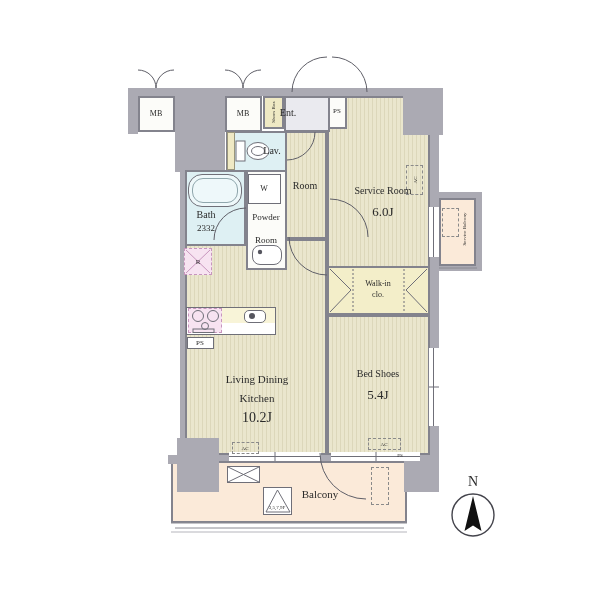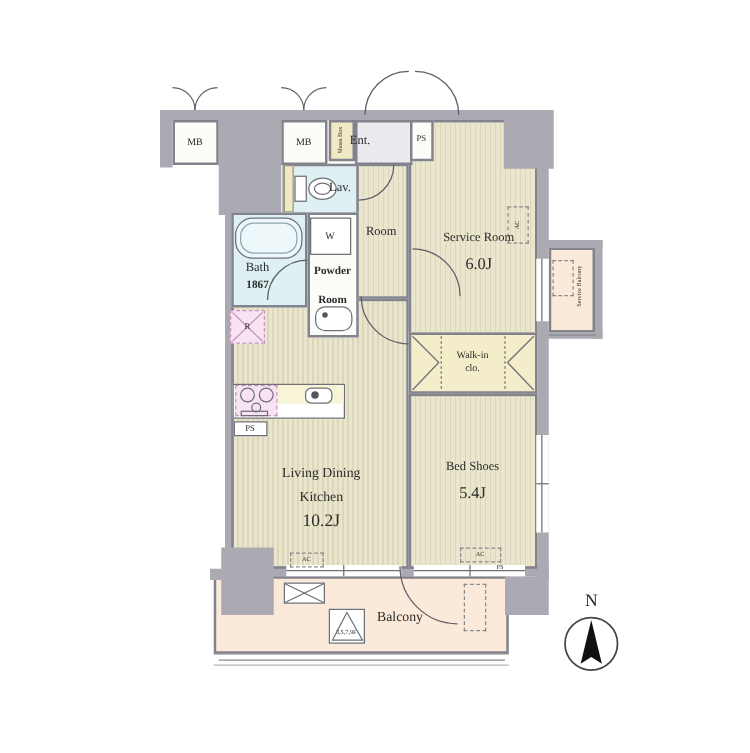--- a/index.html
+++ b/index.html
@@ -16,21 +16,21 @@
   .peach{background:#fbead9;}
   .entfloor{background:#eaeaef;}
   .shoesfill{background:#efe9c4;}
   .fix{z-index:20;}
   .win{background:#ffffff;z-index:16;}
   .dash{border:1.2px dashed #8a8a8a;background:transparent;z-index:20;}
   .pinkdash{background:#f7e3f1;border:1.5px dashed #c795bd;z-index:20;}
   .label{position:absolute;transform:translate(-50%,-50%);white-space:nowrap;z-index:40;line-height:1;}
   .vert{transform:translate(-50%,-50%) rotate(-90deg);}
   .fs5{font-size:5px;} .fs7{font-size:7px;} .fs8{font-size:8px;}
-  .fs9{font-size:9px;font-weight:bold;} .fs10{font-size:10px;} .fs11{font-size:11px;} .fs13{font-size:13px;}
+  .fs9{font-size:9px;} .fs10{font-size:10px;} .fs11{font-size:11px;} .fs13{font-size:13px;}
   .fs14{font-size:14px;}
   svg.linework{position:absolute;left:0;top:0;z-index:25;pointer-events:none;}
 </style>
 </head>
 <body>
 
 <div id="plan">
 
   <div class="abs wall" style="left:128px;top:88px;width:315px;height:8px"></div>
   <div class="abs wall" style="left:128px;top:88px;width:10px;height:46px"></div>
@@ -172,21 +172,21 @@
   <div class="label fs10" style="left:288px;top:113px">Ent.</div>
   <div class="label fs7" style="left:337px;top:111px">PS</div>
   <div class="label fs10" style="left:272px;top:151px">Lav.</div>
   <div class="label fs10" style="left:305px;top:186px">Room</div>
   <div class="label fs10" style="left:383px;top:191px">Service Room</div>
   <div class="label fs13" style="left:383px;top:211px">6.0J</div>
   <div class="label fs5 vert" style="left:415px;top:180px">AC</div>
   <div class="label fs5 vert" style="left:464px;top:229px">Service Balcony</div>
   <div class="label fs8" style="left:264px;top:189px">W</div>
   <div class="label fs10" style="left:206px;top:215px">Bath</div>
-  <div class="label fs9" style="left:206px;top:228px">1867</div>
+  <div class="label fs9" style="left:206px;top:228px">2332</div>
   <div class="label fs9" style="left:266px;top:217px">Powder</div>
   <div class="label fs9" style="left:266px;top:240px">Room</div>
   <div class="label fs7" style="left:198px;top:262px">R</div>
   <div class="label fs8" style="left:378px;top:284px">Walk-in</div>
   <div class="label fs8" style="left:378px;top:295px">clo.</div>
   <div class="label fs10" style="left:378px;top:374px">Bed Shoes</div>
   <div class="label fs13" style="left:378px;top:394px">5.4J</div>
   <div class="label fs5" style="left:384px;top:444px">AC</div>
   <div class="label fs5" style="left:400px;top:455px">PS</div>
   <div class="label fs11" style="left:257px;top:379px">Living Dining</div>

